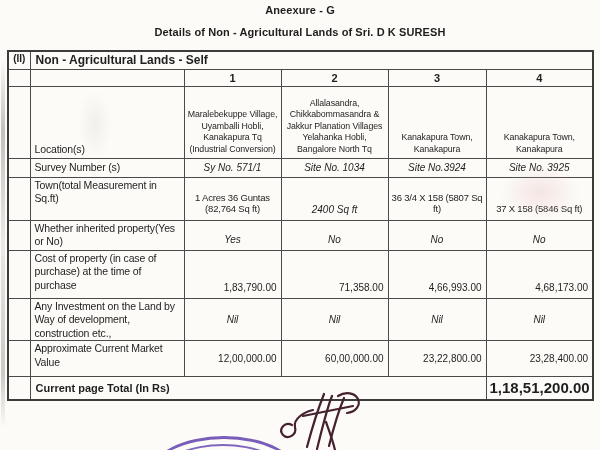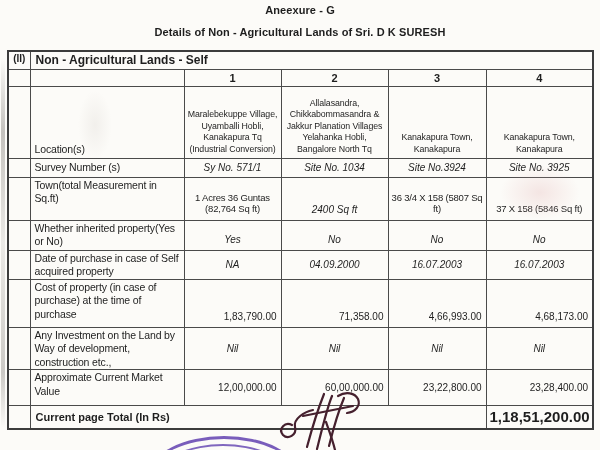--- a/index.html
+++ b/index.html
@@ -116,29 +116,20 @@
   </tr>
   <tr style="height:30px">
     <td></td>
     <td class="lbl pre">Whether inherited property(Yes
 or No)</td>
     <td class="val vb">Yes</td>
     <td class="val vb">No</td>
     <td class="val vb">No</td>
     <td class="val vb">No</td>
   </tr>
-  <tr style="height:28px">
-    <td></td>
-    <td class="lbl pre">Date of purchase in case of Self
-acquired property</td>
-    <td class="val">NA</td>
-    <td class="val">04.09.2000</td>
-    <td class="val">16.07.2003</td>
-    <td class="val">16.07.2003</td>
-  </tr>
   <tr style="height:48px">
     <td></td>
     <td class="lbl pre">Cost of property (in case of
 purchase) at the time of
 purchase</td>
     <td class="num">1,83,790.00</td>
     <td class="num">71,358.00</td>
     <td class="num">4,66,993.00</td>
     <td class="num">4,68,173.00</td>
   </tr>

